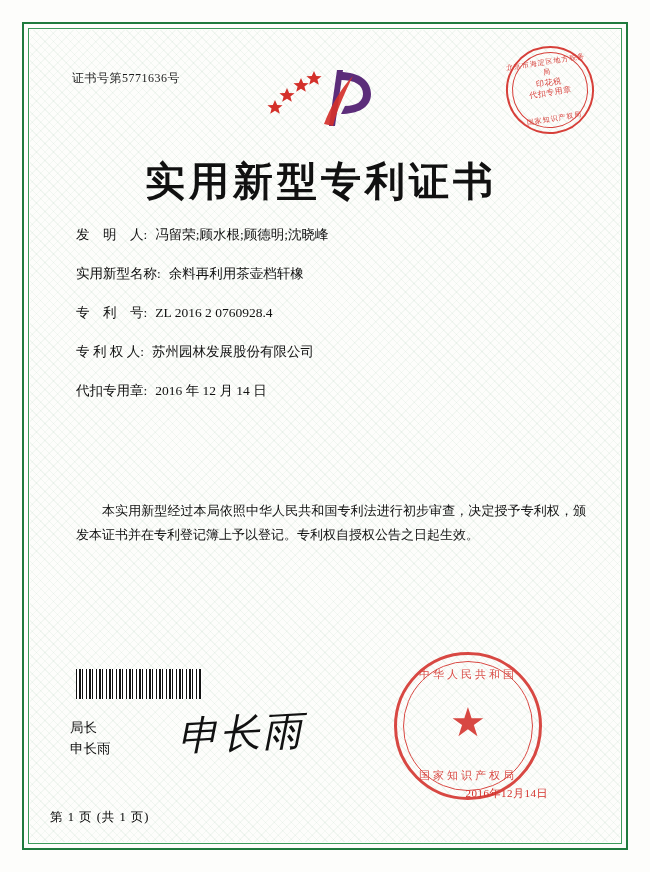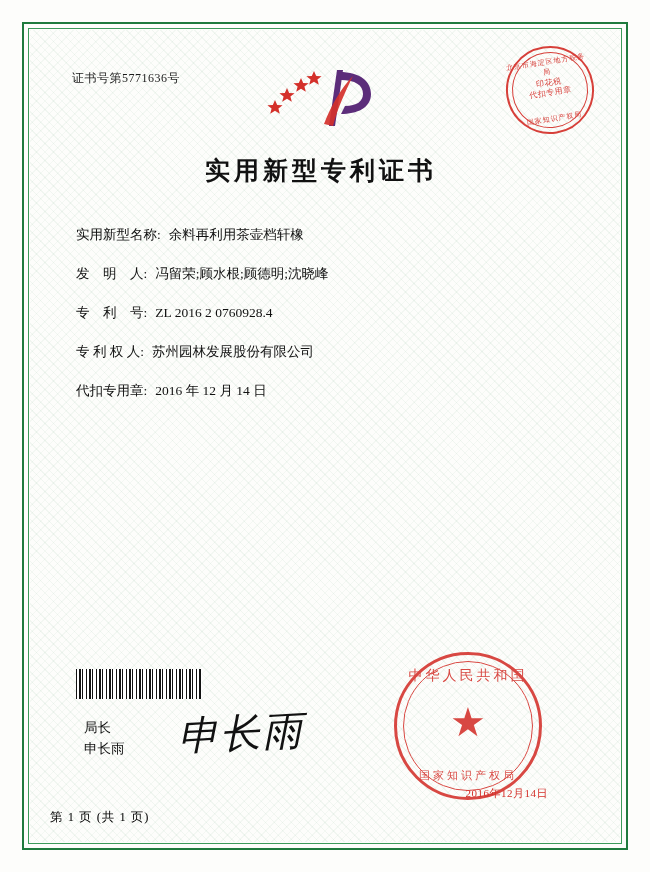--- a/index.html
+++ b/index.html
@@ -117,21 +117,21 @@
     width: 120px;
     height: 66px;
   }
   
   .title {
     position: absolute;
     left: 0;
     right: 8px;
     top: 110px;
     text-align: center;
-    font-size: 25px;
+    font-size: 40px;
     font-weight: bold;
     letter-spacing: 4px;
     color: #111;
     font-family: "Liberation Serif", "DejaVu Serif", serif;
   }
   
   .fields {
     position: absolute;
     left: 26px;
     right: 10px;
@@ -180,21 +180,21 @@
       #fff 1px, #fff 3px,
       #111 3px, #111 5px,
       #fff 5px, #fff 6px,
       #111 6px, #111 7px,
       #fff 7px, #fff 10px
     );
   }
   
   .director {
     position: absolute;
-    left: 34px;
+    left: 20px;
     top: 673px;
     font-size: 13.5px;
     line-height: 21px;
   }
   .signature {
     position: absolute;
     left: 128px;
     top: 662px;
     font-size: 40px;
     font-family: "Liberation Serif", serif;
@@ -224,21 +224,21 @@
     bottom: 6px;
     border-radius: 50%;
     border: 1px solid #d4302a;
   }
   .national-seal .seal-top {
     position: absolute;
     left: 0;
     top: 12px;
     width: 100%;
     text-align: center;
-    font-size: 14px;
+    font-size: 11px;
     letter-spacing: 3px;
   }
   .national-seal .seal-bottom {
     position: absolute;
     left: 0;
     bottom: 14px;
     width: 100%;
     text-align: center;
     font-size: 11px;
     letter-spacing: 3px;
@@ -305,42 +305,43 @@
         <path d="M62 60 L70 4 L76 4 L68 60 Z" fill="#5c2d7a"></path>
         <path d="M72 6 C94 6 104 16 104 28 C104 42 90 48 74 48 L78 40 C90 40 96 35 96 28 C96 19 88 14 74 14 Z" fill="#5c2d7a"></path>
         <path d="M57 58 C64 40 74 22 86 10 C78 26 70 44 66 60 Z" fill="#d4302a" opacity="0.92"></path>
       </svg>
     </div>
 
     <div class="title">实用新型专利证书</div>
 
     <div class="fields">
       <div class="field">
+        <span class="label">发　明　人:</span>
+        <span class="value">冯留荣;顾水根;顾德明;沈晓峰</span>
+      </div>
+      <div class="field">
         <span class="label">实用新型名称:</span>
         <span class="value">余料再利用茶壶档轩橡</span>
       </div>
       <div class="field">
-        <span class="label">发　明　人:</span>
-        <span class="value">冯留荣;顾水根;顾德明;沈晓峰</span>
-      </div>
-      <div class="field">
         <span class="label">专　利　号:</span>
         <span class="value">ZL 2016 2 0760928.4</span>
       </div>
       <div class="field">
         <span class="label">专 利 权 人:</span>
         <span class="value">苏州园林发展股份有限公司</span>
       </div>
       <div class="field">
         <span class="label">代扣专用章:</span>
         <span class="value">2016 年 12 月 14 日</span>
       </div>
     </div>
 
     <div class="body-text">
+      <p>本实用新型经过本局依照中华人民共和国专利法进行初步审查，决定授予专利权，颁发本证书并在专利登记簿上予以登记。专利权自授权公告之日起生效。</p>
     </div>
 
     <div class="barcode"></div>
 
     <div class="director">
       <div>局长</div>
       <div>申长雨</div>
     </div>
 
     <div class="signature">申长雨</div>

